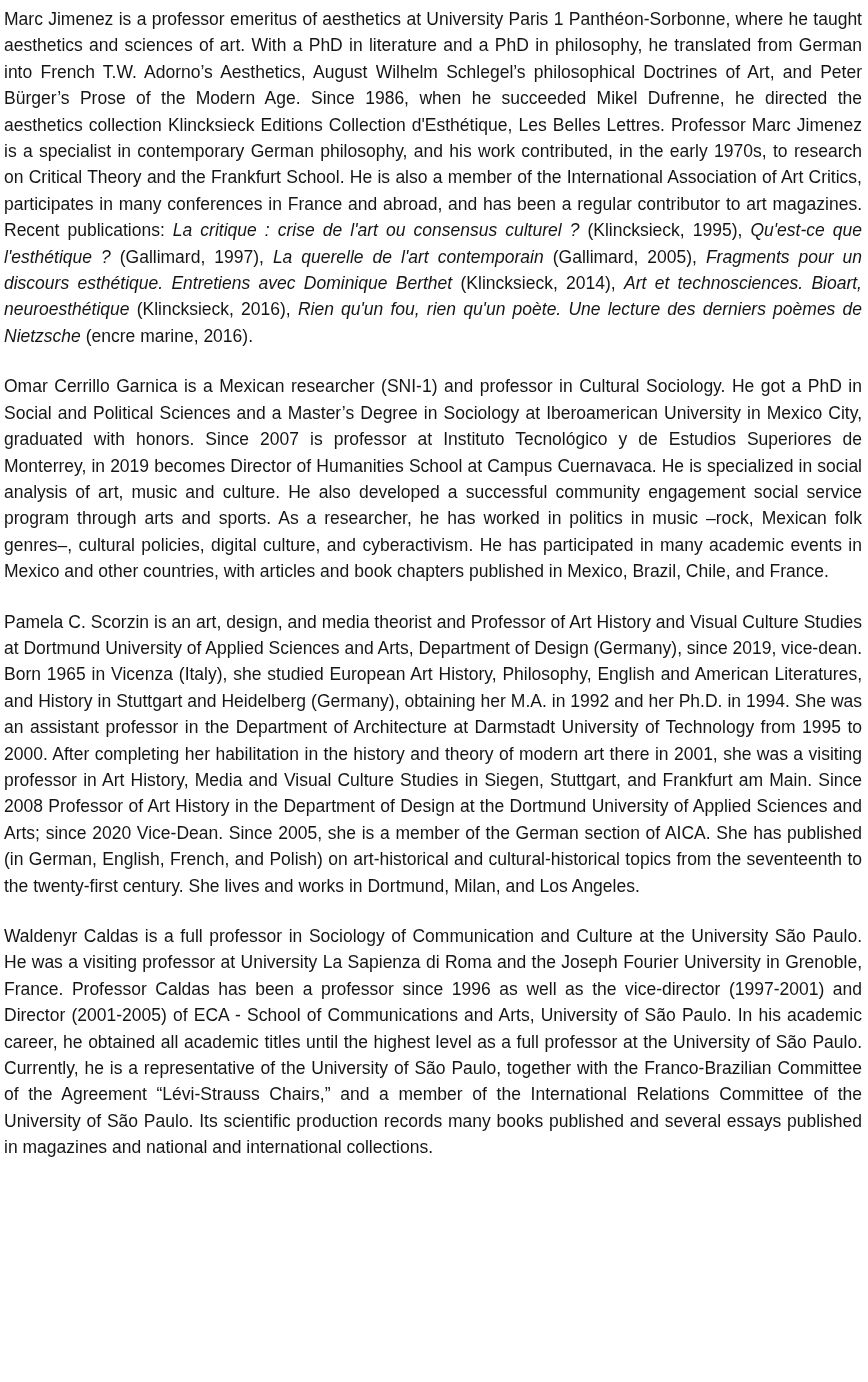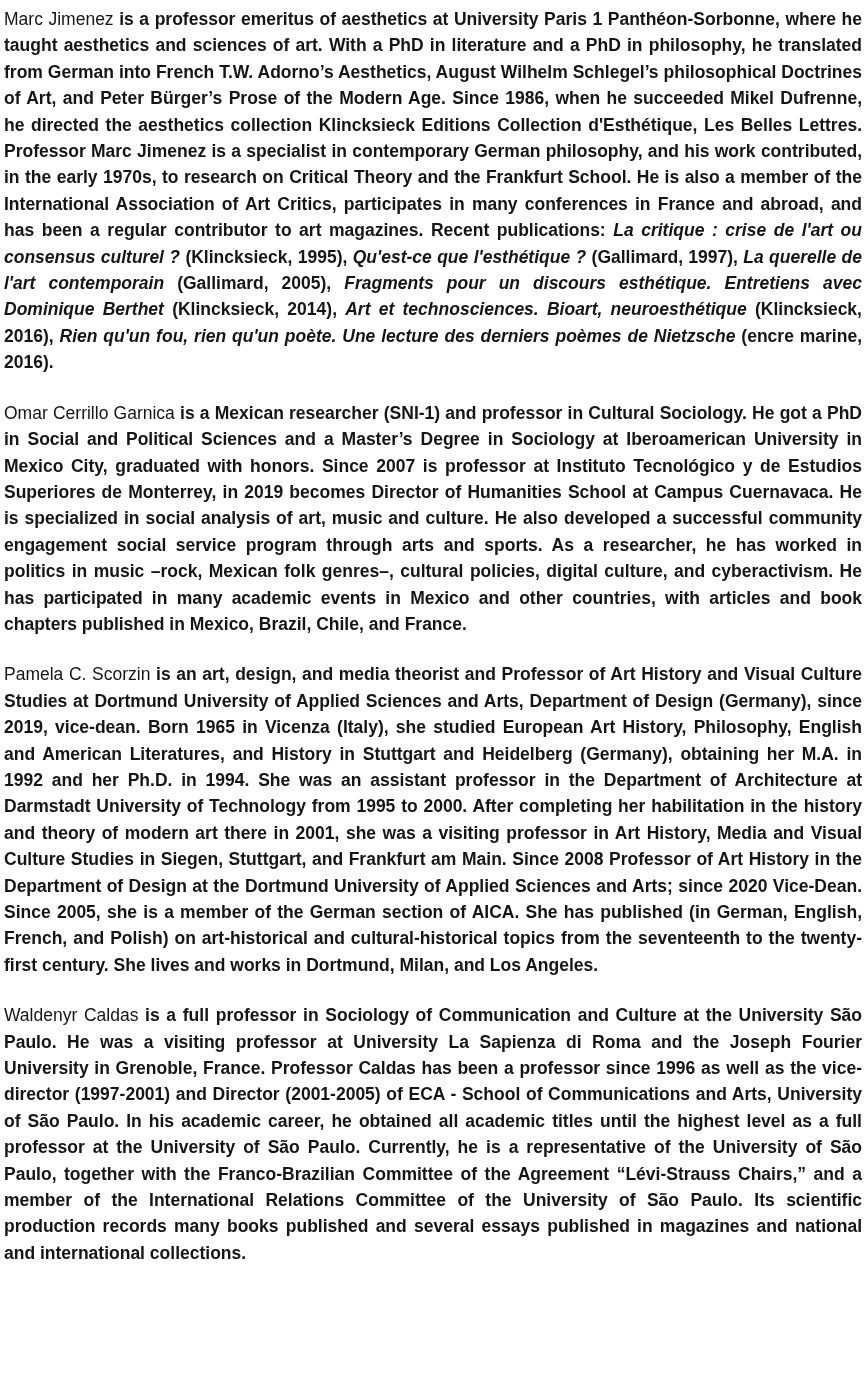--- a/index.html
+++ b/index.html
@@ -23,22 +23,22 @@
   }
   p.bio {
     margin: 0 0 24px 0;
     text-align: justify;
     text-justify: inter-word;
   }
   p.bio:last-child {
     margin-bottom: 0;
   }
   .seg-bold   { font-weight: 400; }
-  .seg-italic { font-style: italic; font-weight: bold; }
-  .seg-normal { font-weight: 700; font-style: normal; }
+  .seg-italic { font-style: italic; }
+  .seg-normal { font-weight: 400; font-style: normal; }
 </style>
 </head>
 <body style="background: rgb(255, 255, 255); color: rgb(21, 21, 21);">
 
 <main class="document-page">
   <p class="bio"><span class="seg-bold">Marc Jimenez</span><span class="seg-normal"> is a professor emeritus of aesthetics at University Paris 1 Panthéon-Sorbonne, where he taught aesthetics and sciences of art. With a PhD in literature and a PhD in philosophy, he translated from German into French T.W. Adorno’s Aesthetics, August Wilhelm Schlegel’s philosophical Doctrines of Art, and Peter Bürger’s Prose of the Modern Age. Since 1986, when he succeeded Mikel Dufrenne, he directed the aesthetics collection Klincksieck Editions Collection d'Esthétique, Les Belles Lettres. Professor Marc Jimenez is a specialist in contemporary German philosophy, and his work contributed, in the early 1970s, to research on Critical Theory and the Frankfurt School. He is also a member of the International Association of Art Critics, participates in many conferences in France and abroad, and has been a regular contributor to art magazines. Recent publications: </span><span class="seg-italic">La critique : crise de l'art ou consensus culturel ?</span><span class="seg-normal"> (Klincksieck, 1995), </span><span class="seg-italic">Qu'est-ce que l'esthétique ?</span><span class="seg-normal"> (Gallimard, 1997), </span><span class="seg-italic">La querelle de l'art contemporain</span><span class="seg-normal"> (Gallimard, 2005), </span><span class="seg-italic">Fragments pour un discours esthétique. Entretiens avec Dominique Berthet</span><span class="seg-normal"> (Klincksieck, 2014), </span><span class="seg-italic">Art et technosciences. Bioart, neuroesthétique</span><span class="seg-normal"> (Klincksieck, 2016), </span><span class="seg-italic">Rien qu'un fou, rien qu'un poète. Une lecture des derniers poèmes de Nietzsche</span><span class="seg-normal"> (encre marine, 2016).</span></p>
   <p class="bio"><span class="seg-bold">Omar Cerrillo Garnica</span><span class="seg-normal"> is a Mexican researcher (SNI-1) and professor in Cultural Sociology. He got a PhD in Social and Political Sciences and a Master’s Degree in Sociology at Iberoamerican University in Mexico City, graduated with honors. Since 2007 is professor at Instituto Tecnológico y de Estudios Superiores de Monterrey, in 2019 becomes Director of Humanities School at Campus Cuernavaca. He is specialized in social analysis of art, music and culture. He also developed a successful community engagement social service program through arts and sports. As a researcher, he has worked in politics in music –rock, Mexican folk genres–, cultural policies, digital culture, and cyberactivism. He has participated in many academic events in Mexico and other countries, with articles and book chapters published in Mexico, Brazil, Chile, and France.</span></p>
   <p class="bio"><span class="seg-bold">Pamela C. Scorzin</span><span class="seg-normal"> is an art, design, and media theorist and Professor of Art History and Visual Culture Studies at Dortmund University of Applied Sciences and Arts, Department of Design (Germany), since 2019, vice-dean. Born 1965 in Vicenza (Italy), she studied European Art History, Philosophy, English and American Literatures, and History in Stuttgart and Heidelberg (Germany), obtaining her M.A. in 1992 and her Ph.D. in 1994. She was an assistant professor in the Department of Architecture at Darmstadt University of Technology from 1995 to 2000. After completing her habilitation in the history and theory of modern art there in 2001, she was a visiting professor in Art History, Media and Visual Culture Studies in Siegen, Stuttgart, and Frankfurt am Main. Since 2008 Professor of Art History in the Department of Design at the Dortmund University of Applied Sciences and Arts; since 2020 Vice-Dean. Since 2005, she is a member of the German section of AICA. She has published (in German, English, French, and Polish) on art-historical and cultural-historical topics from the seventeenth to the twenty-first century. She lives and works in Dortmund, Milan, and Los Angeles.</span></p>
   <p class="bio"><span class="seg-bold">Waldenyr Caldas</span><span class="seg-normal"> is a full professor in Sociology of Communication and Culture at the University São Paulo. He was a visiting professor at University La Sapienza di Roma and the Joseph Fourier University in Grenoble, France. Professor Caldas has been a professor since 1996 as well as the vice-director (1997-2001) and Director (2001-2005) of ECA - School of Communications and Arts, University of São Paulo. In his academic career, he obtained all academic titles until the highest level as a full professor at the University of São Paulo. Currently, he is a representative of the University of São Paulo, together with the Franco-Brazilian Committee of the Agreement “Lévi-Strauss Chairs,” and a member of the International Relations Committee of the University of São Paulo. Its scientific production records many books published and several essays published in magazines and national and international collections.</span></p>
 </main>

